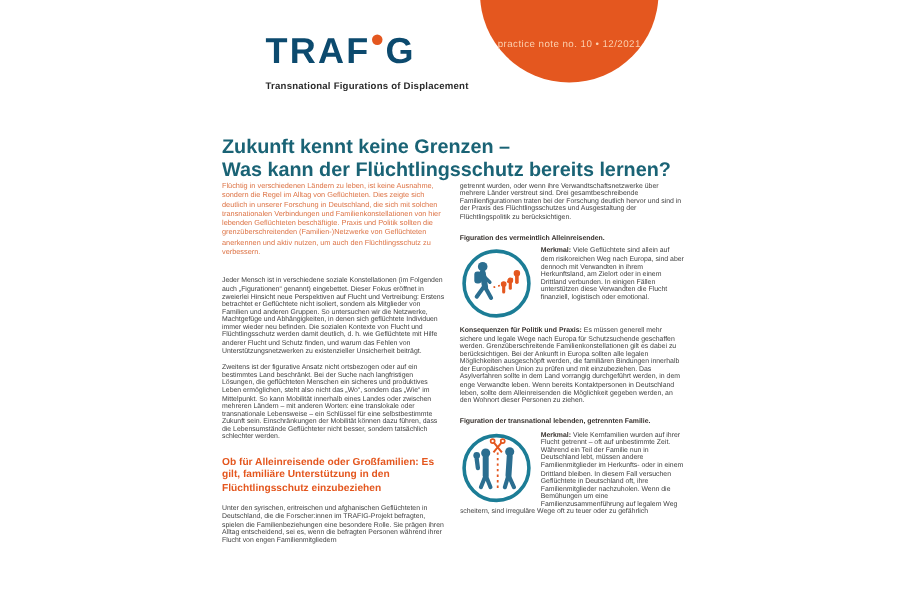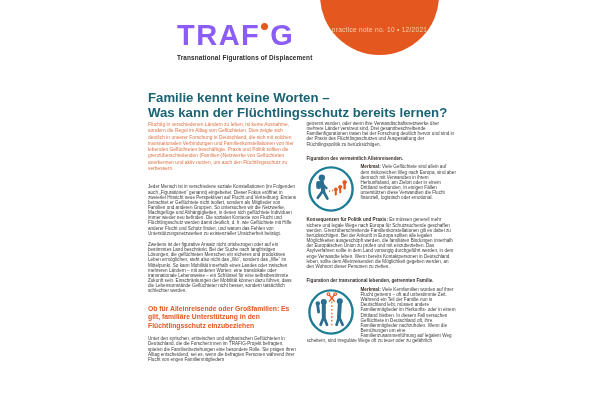--- a/index.html
+++ b/index.html
@@ -17,22 +17,22 @@
   }
   .ribbon-text{
     position:absolute;left:0;right:0;bottom:22px;
     text-align:center;font-size:6.5px;letter-spacing:.3px;
     color:#fbcfae;white-space:nowrap;
   }
   
   .logo{position:absolute;left:177px;top:20px;}
   .logo-row{display:flex;align-items:flex-start;}
   .logo-word{
-    font-size:29px;line-height:30px;font-weight:bold;
-    color:#8b5cf6;letter-spacing:1.5px;
+    font-size:24px;line-height:30px;font-weight:bold;
+    color:#0c4a6e;letter-spacing:1.5px;
   }
   .logo-dot{
     width:7px;height:7px;border-radius:50%;background:#e4571f;
     margin:3px 2px 0 1px;flex:0 0 auto;
   }
   .logo-sub{
     margin-top:4px;font-size:6.4px;font-weight:bold;color:#2b2b2b;
     letter-spacing:.15px;
   }
   
@@ -81,21 +81,21 @@
   <div class="logo">
     <div class="logo-row">
       <span class="logo-word">TRAF</span>
       <span class="logo-dot"></span>
       <span class="logo-word">G</span>
     </div>
     <div class="logo-sub">Transnational Figurations of Displacement</div>
   </div>
 
   <div class="title">
-    <span>Familie kennt keine Worten –</span>
+    <span>Zukunft kennt keine Grenzen –</span>
     <span>Was kann der Flüchtlingsschutz bereits lernen?</span>
   </div>
 
   <div class="cols">
 
     <div class="col">
       <p class="intro">Flüchtig in verschiedenen Ländern zu leben, ist keine Ausnahme, sondern die Regel im Alltag von Geflüchteten. Dies zeigte sich deutlich in unserer Forschung in Deutschland, die sich mit solchen transnationalen Verbindungen und Familienkonstellationen von hier lebenden Geflüchteten beschäftigte. Praxis und Politik sollten die grenzüberschreitenden (Familien-)Netzwerke von Geflüchteten anerkennen und aktiv nutzen, um auch den Flüchtlingsschutz zu verbessern.</p>
       <p class="body-p">Jeder Mensch ist in verschiedene soziale Konstellationen (im Folgenden auch „Figurationen“ genannt) eingebettet. Dieser Fokus eröffnet in zweierlei Hinsicht neue Perspektiven auf Flucht und Vertreibung: Erstens betrachtet er Geflüchtete nicht isoliert, sondern als Mitglieder von Familien und anderen Gruppen. So untersuchen wir die Netzwerke, Machtgefüge und Abhängigkeiten, in denen sich geflüchtete Individuen immer wieder neu befinden. Die sozialen Kontexte von Flucht und Flüchtlingsschutz werden damit deutlich, d. h. wie Geflüchtete mit Hilfe anderer Flucht und Schutz finden, und warum das Fehlen von Unterstützungsnetzwerken zu existenzieller Unsicherheit beiträgt.</p>
       <p class="body-p">Zweitens ist der figurative Ansatz nicht ortsbezogen oder auf ein bestimmtes Land beschränkt. Bei der Suche nach langfristigen Lösungen, die geflüchteten Menschen ein sicheres und produktives Leben ermöglichen, steht also nicht das „Wo“, sondern das „Wie“ im Mittelpunkt. So kann Mobilität innerhalb eines Landes oder zwischen mehreren Ländern – mit anderen Worten: eine translokale oder transnationale Lebensweise – ein Schlüssel für eine selbstbestimmte Zukunft sein. Einschränkungen der Mobilität können dazu führen, dass die Lebensumstände Geflüchteter nicht besser, sondern tatsächlich schlechter werden.</p>
       <h3 class="subhead">Ob für Alleinreisende oder Großfamilien: Es gilt, familiäre Unterstützung in den Flüchtlingsschutz einzubeziehen</h3>

